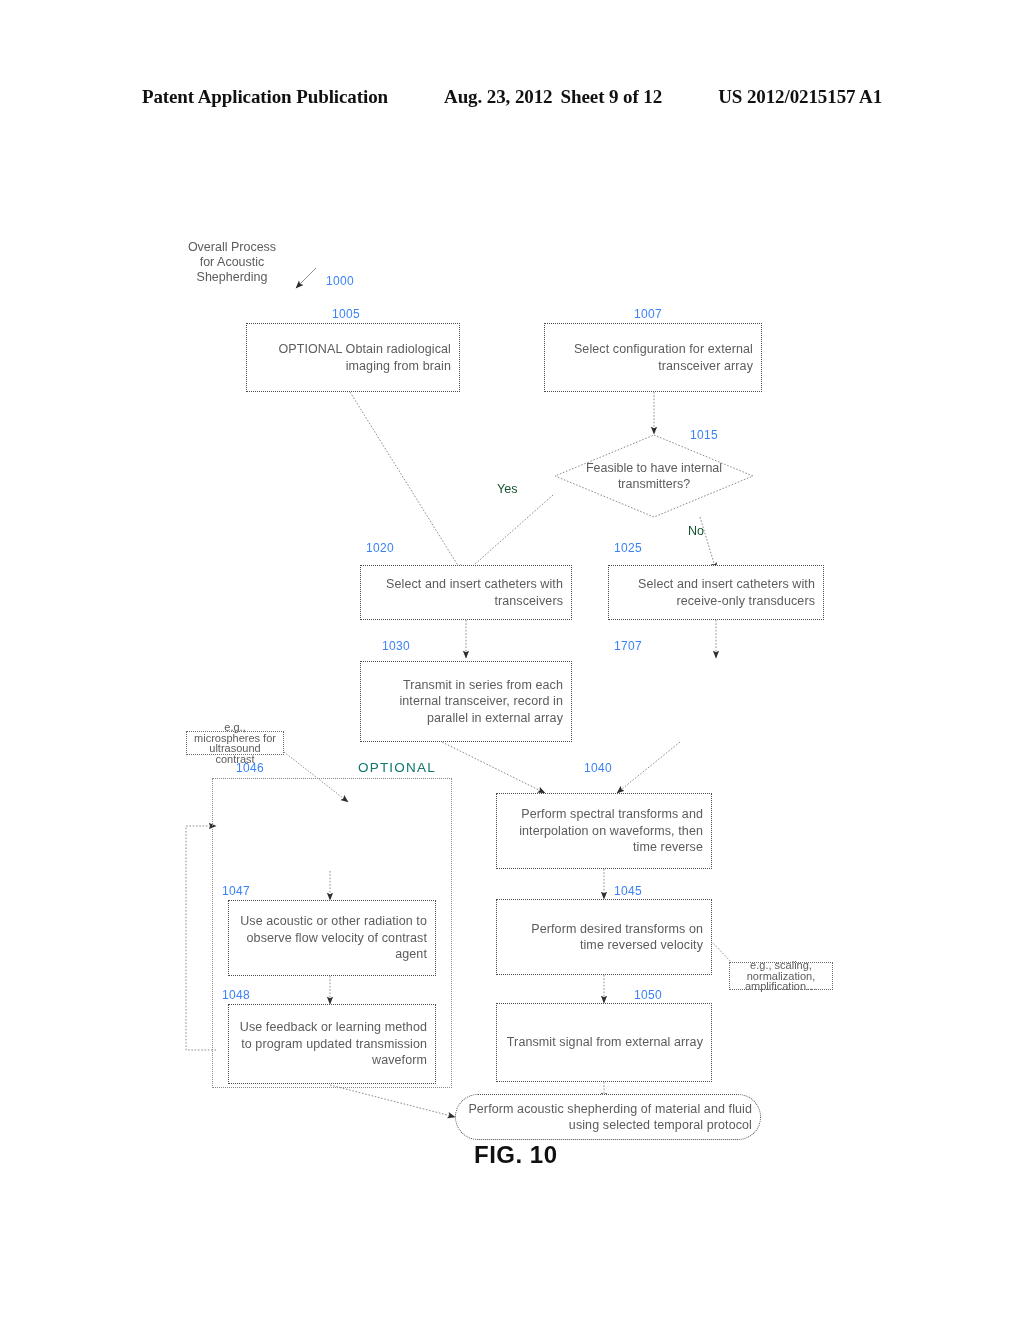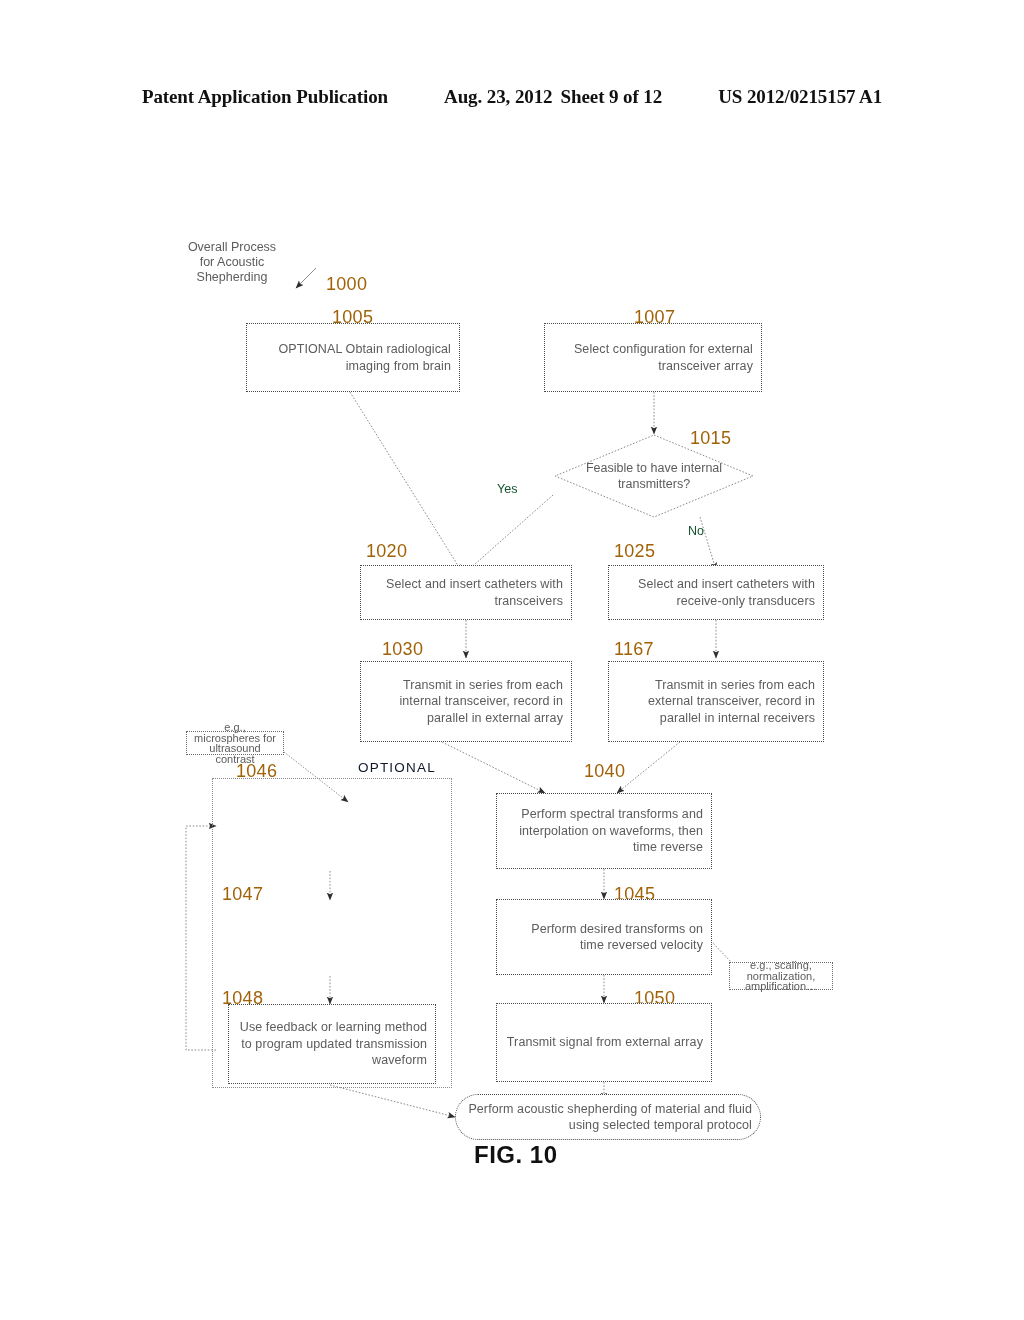--- a/index.html
+++ b/index.html
@@ -92,22 +92,22 @@
     justify-content: center;
     text-align: center;
     color: #5c5c5c;
     font-size: 12.5px;
     line-height: 16.5px;
   }
 
   
   .ref {
     position: absolute;
-    font-size: 18px;
-    color: #a16207;
+    font-size: 12px;
+    color: #3b82f6;
     letter-spacing: 0.3px;
     white-space: nowrap;
   }
 
   
   .caption {
     position: absolute;
     font-size: 12.5px;
     line-height: 15px;
     color: #5c5c5c;
@@ -141,21 +141,21 @@
   .group-frame {
     position: absolute;
     box-sizing: border-box;
     border: 1px dotted #8a8a8a;
     background: transparent;
   }
   .group-title {
     position: absolute;
     font-size: 13.5px;
     letter-spacing: 1.2px;
-    color: #0f172a;
+    color: #0f766e;
     background: #ffffff;
     padding: 0 6px;
     white-space: nowrap;
   }
 
   
   .fig-caption {
     position: absolute;
     font-family: "Liberation Sans", sans-serif;
     font-weight: bold;
@@ -267,38 +267,38 @@
 receive-only transducers</span>
   </div>
 
   <div class="ref" style="left:382px; top:639px;">1030</div>
   <div class="node" style="left:360px; top:661px; width:212px; height:81px;">
     <span class="txt">Transmit in series from each
 internal transceiver, record in
 parallel in external array</span>
   </div>
 
-  <div class="ref" style="left:614px; top:639px;">1167</div>
-  <div class="node" style="left:608px; top:661px; width:216px; height:81px;">
-    <span class="txt">Transmit in series from each
-external transceiver, record in
-parallel in internal receivers</span>
-  </div>
+  <div class="ref" style="left:614px; top:639px;">1707</div>
 
   <div class="group-frame" style="left:212px; top:778px; width:240px; height:310px;"></div>
   <div class="group-title" style="left:352px; top:760px;">OPTIONAL</div>
 
   <div class="note" style="left:186px; top:731px; width:98px; height:24px;">
     <span>e.g., microspheres for
 ultrasound contrast</span>
   </div>
 
   <div class="ref" style="left:236px; top:761px;">1046</div>
 
   <div class="ref" style="left:222px; top:884px;">1047</div>
+  <div class="node" style="left:228px; top:900px; width:208px; height:76px;">
+    <span class="txt">Use acoustic or other radiation
+to observe flow velocity of
+contrast agent</span>
+  </div>
 
   <div class="ref" style="left:222px; top:988px;">1048</div>
   <div class="node" style="left:228px; top:1004px; width:208px; height:80px;">
     <span class="txt">Use feedback or learning
 method to program updated
 transmission waveform</span>
   </div>
 
   <div class="ref" style="left:584px; top:761px;">1040</div>
   <div class="node" style="left:496px; top:793px; width:216px; height:76px;">

